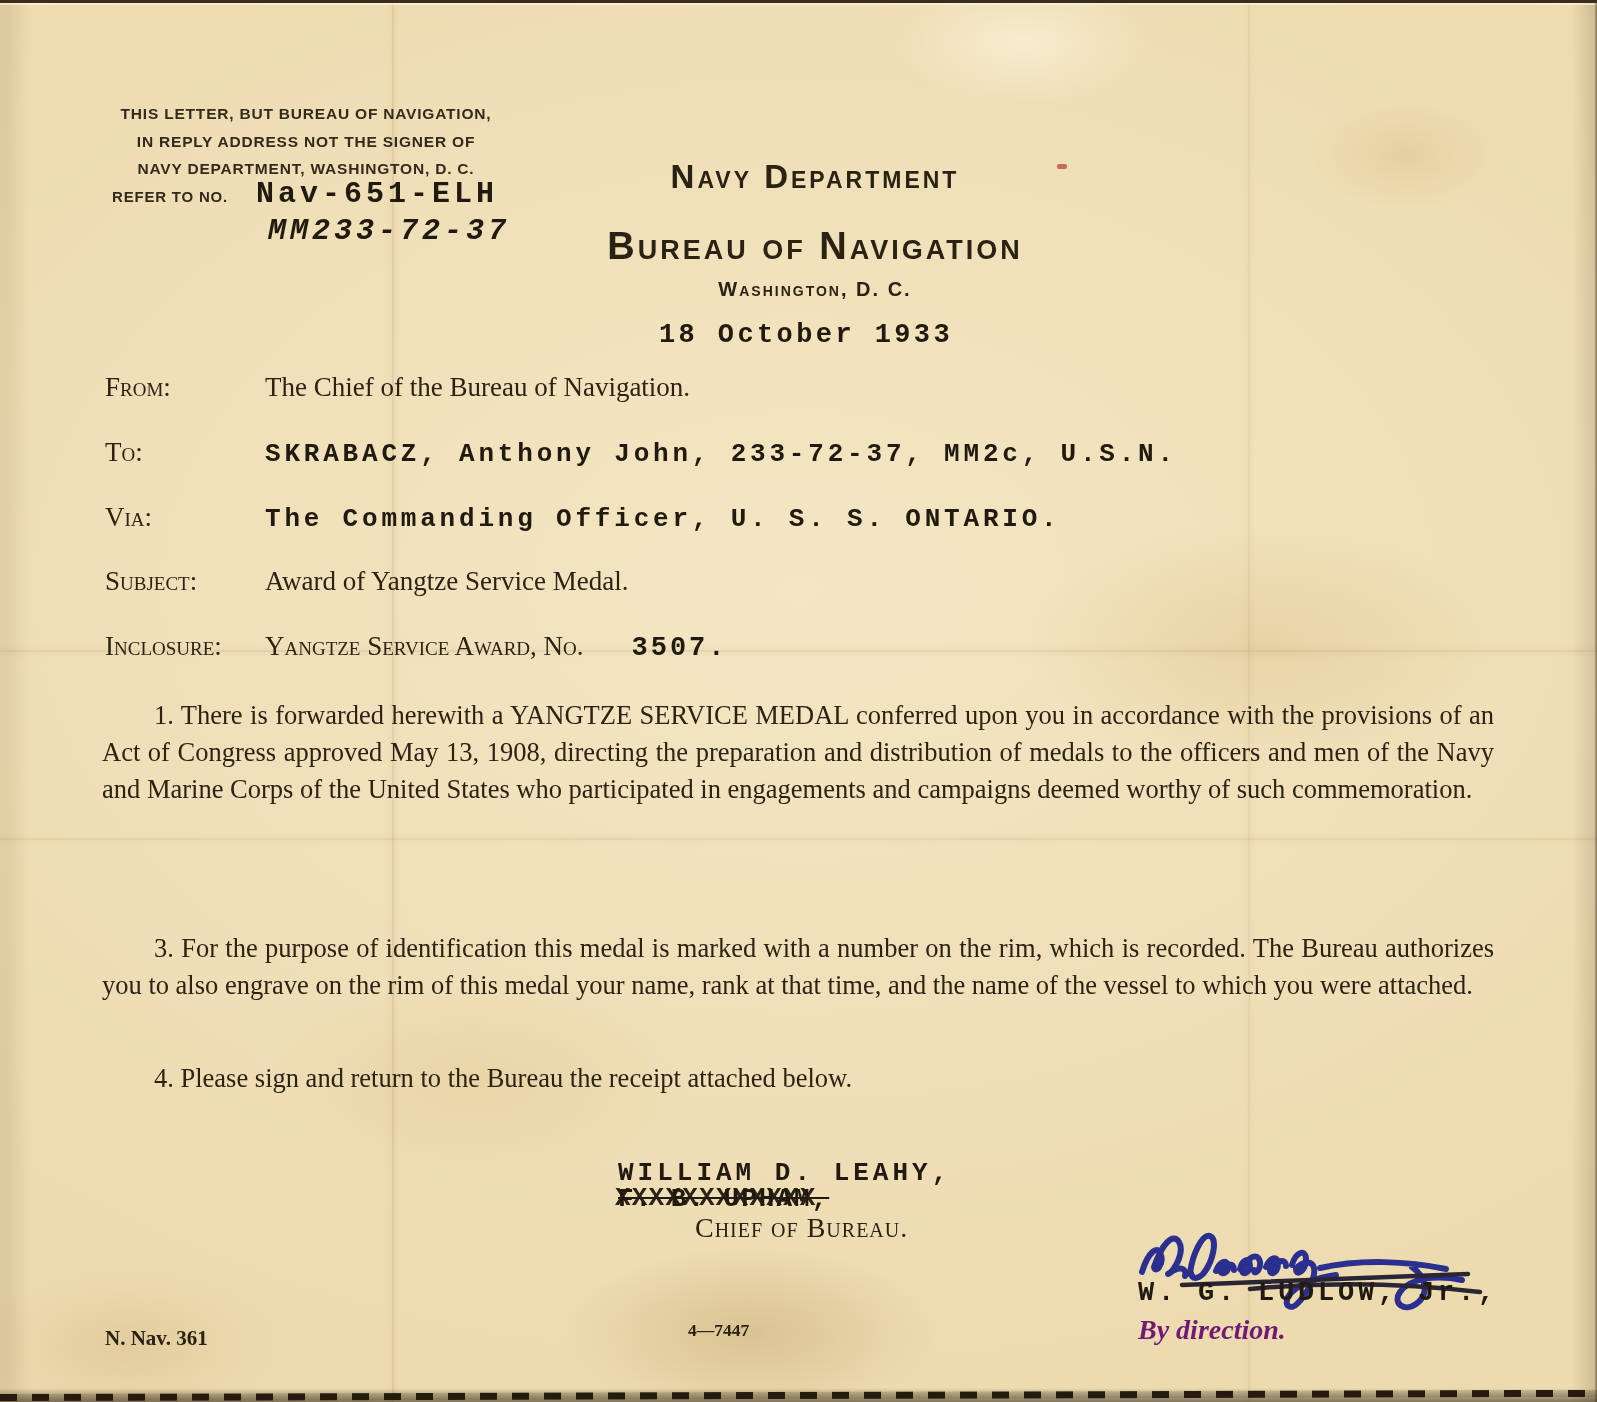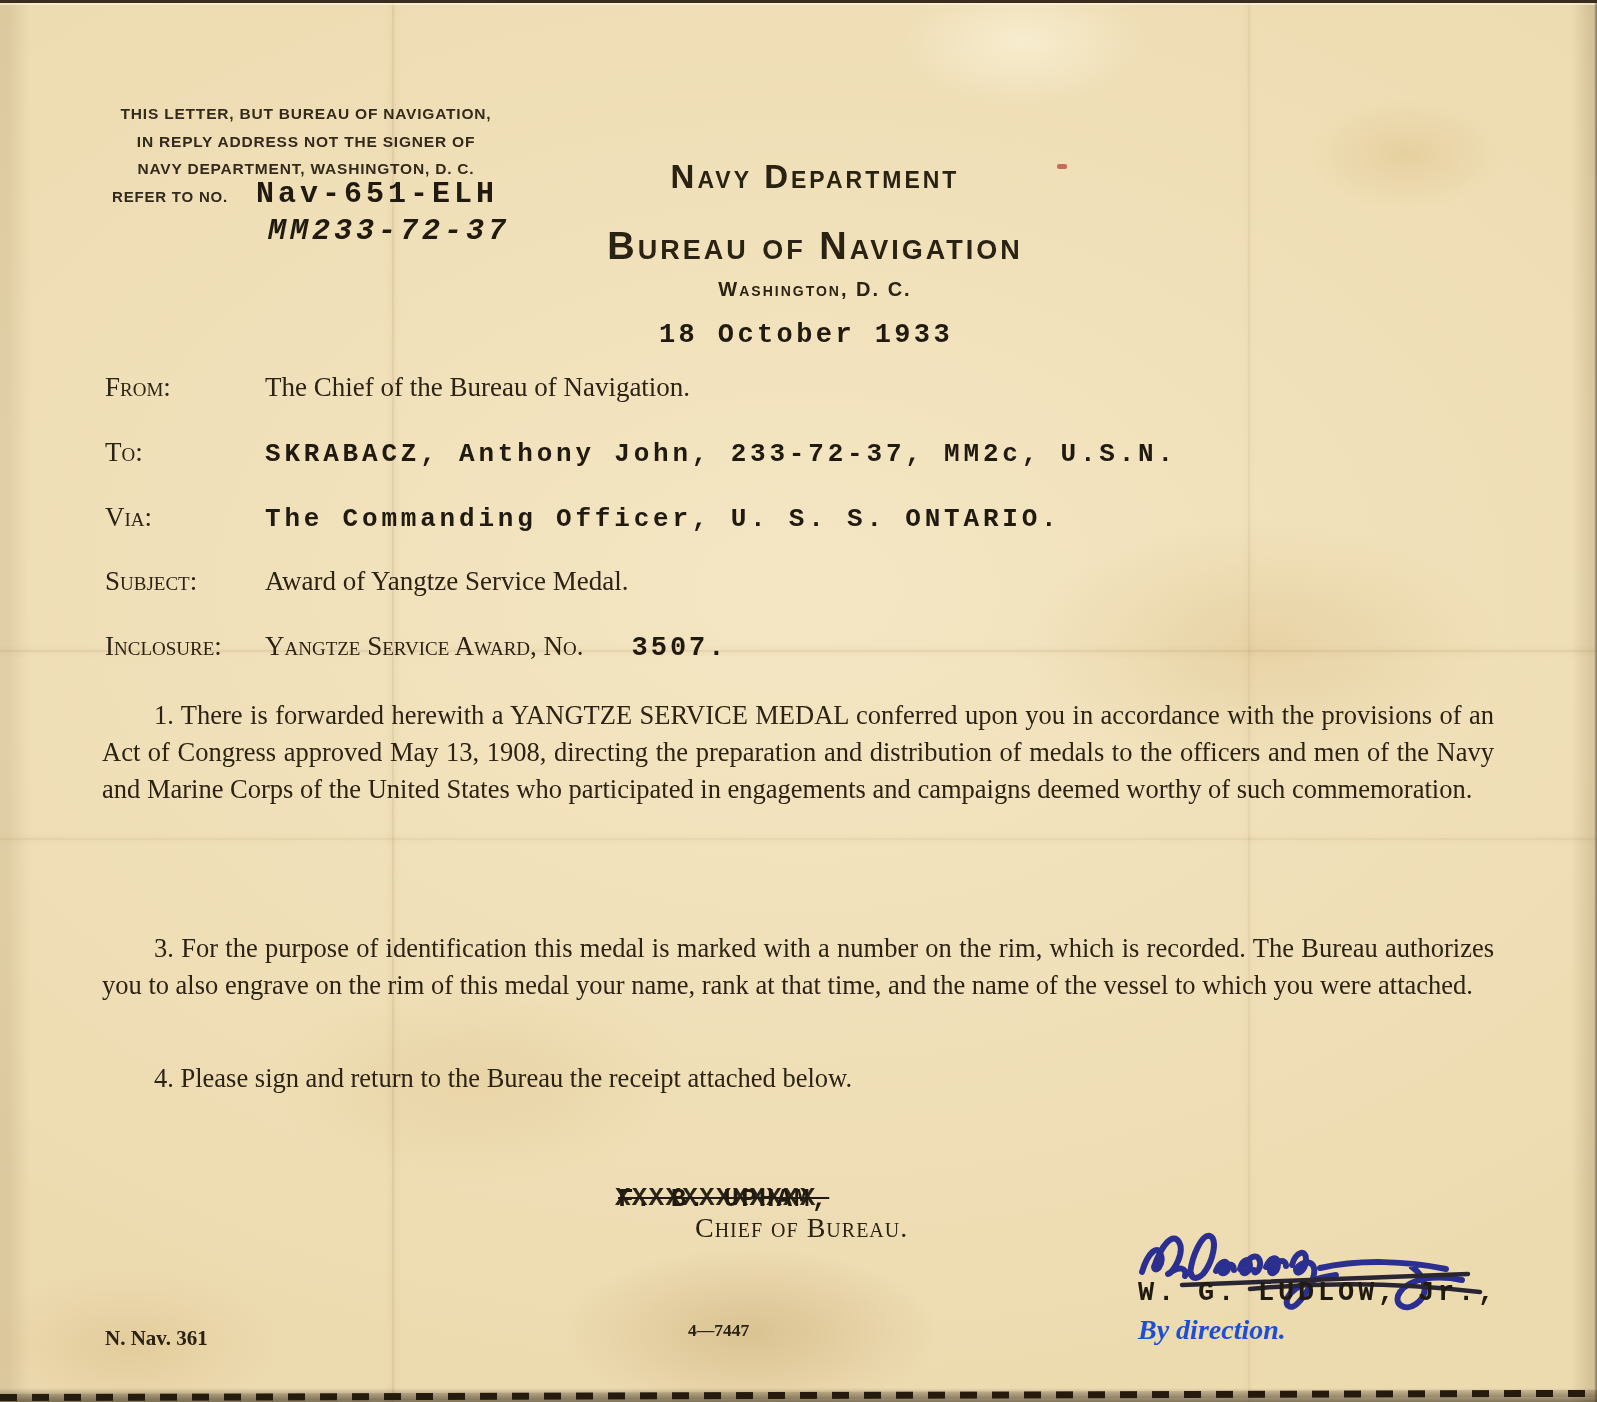--- a/index.html
+++ b/index.html
@@ -58,21 +58,21 @@
     text-align:justify;text-indent:52px;}
   .para .typed{font-size:26px;letter-spacing:3.2px;}
 
   .sig-typed{position:absolute;left:618px;top:1158px;font-size:26px;letter-spacing:4px;}
   .sig-crossed{position:absolute;left:618px;top:1184px;font-size:26px;letter-spacing:2px;text-decoration:line-through;}
   .sig-crossed .xs{position:absolute;left:-3px;top:-1px;letter-spacing:1.2px;text-decoration:none;opacity:.95;}
   .sig-title{position:absolute;left:695px;top:1212px;font-size:28px;letter-spacing:1px;color:#2a2213;}
 
   .ludlow-svg{position:absolute;left:1128px;top:1222px;pointer-events:none;}
   .ludlow-typed{position:absolute;left:1138px;top:1278px;font-size:27px;letter-spacing:3.8px;}
-  .by-direction{position:absolute;left:1138px;top:1314px;font-size:28px;font-style:italic;font-weight:600;color:#1d4ed8;}
+  .by-direction{position:absolute;left:1138px;top:1314px;font-size:28px;font-style:italic;font-weight:600;color:#701a75;}
 
   .form-number{position:absolute;left:105px;top:1326px;font-size:21px;font-weight:700;color:#2a2213;}
   .print-code{position:absolute;left:688px;top:1320px;font-size:17.5px;font-weight:700;color:#2a2213;}
 </style>
 </head>
 <body>
 
 <div class="page">
   <div class="texture"></div>
   <div class="crease-v" style="left:392px"></div>
@@ -112,20 +112,21 @@
     <span class="lab sc">Subject:</span><span class="fval-serif">Award of Yangtze Service Medal.</span>
   </div>
   <div class="frow" style="top:631px">
     <span class="lab sc">Inclosure:</span><span class="fval-serif sc">Yangtze Service Award, No.</span><span class="incl-num mono">3507.</span>
   </div>
 
   <div class="para" style="top:697px">1. There is forwarded herewith a YANGTZE SERVICE MEDAL conferred upon you in accordance with the provisions of an Act of Congress approved May 13, 1908, directing the preparation and distribution of medals to the officers and men of the Navy and Marine Corps of the United States who participated in engagements and campaigns deemed worthy of such commemoration.</div>
   <div class="para" style="top:930px">3. For the purpose of identification this medal is marked with a number on the rim, which is recorded. The Bureau authorizes you to also engrave on the rim of this medal your name, rank at that time, and the name of the vessel to which you were attached.</div>
   <div class="para" style="top:1060px">4. Please sign and return to the Bureau the receipt attached below.</div>
 
+  <div class="sig-typed mono">WILLIAM D. LEAHY,</div>
   <div class="sig-crossed mono">
     <span>F. B. UPHAM,</span>
     <span class="xs">XXXXXXXXXXXX</span>
   </div>
   <div class="sig-title sc">Chief of Bureau.</div>
 
   <svg class="ludlow-svg" width="410" height="110" viewBox="0 0 410 110">
     <g fill="none" stroke-linecap="round" stroke-linejoin="round">
       <path stroke-width="6" d="M14,50 C20,30 30,22 33,33 C36,43 27,52 26,45 C34,22 45,10 51,20 C57,30 46,50 40,52 C52,43 59,46 57,54
            M62,52 C64,33 74,12 82,14 C90,17 85,40 75,52 C70,57 64,58 63,51

